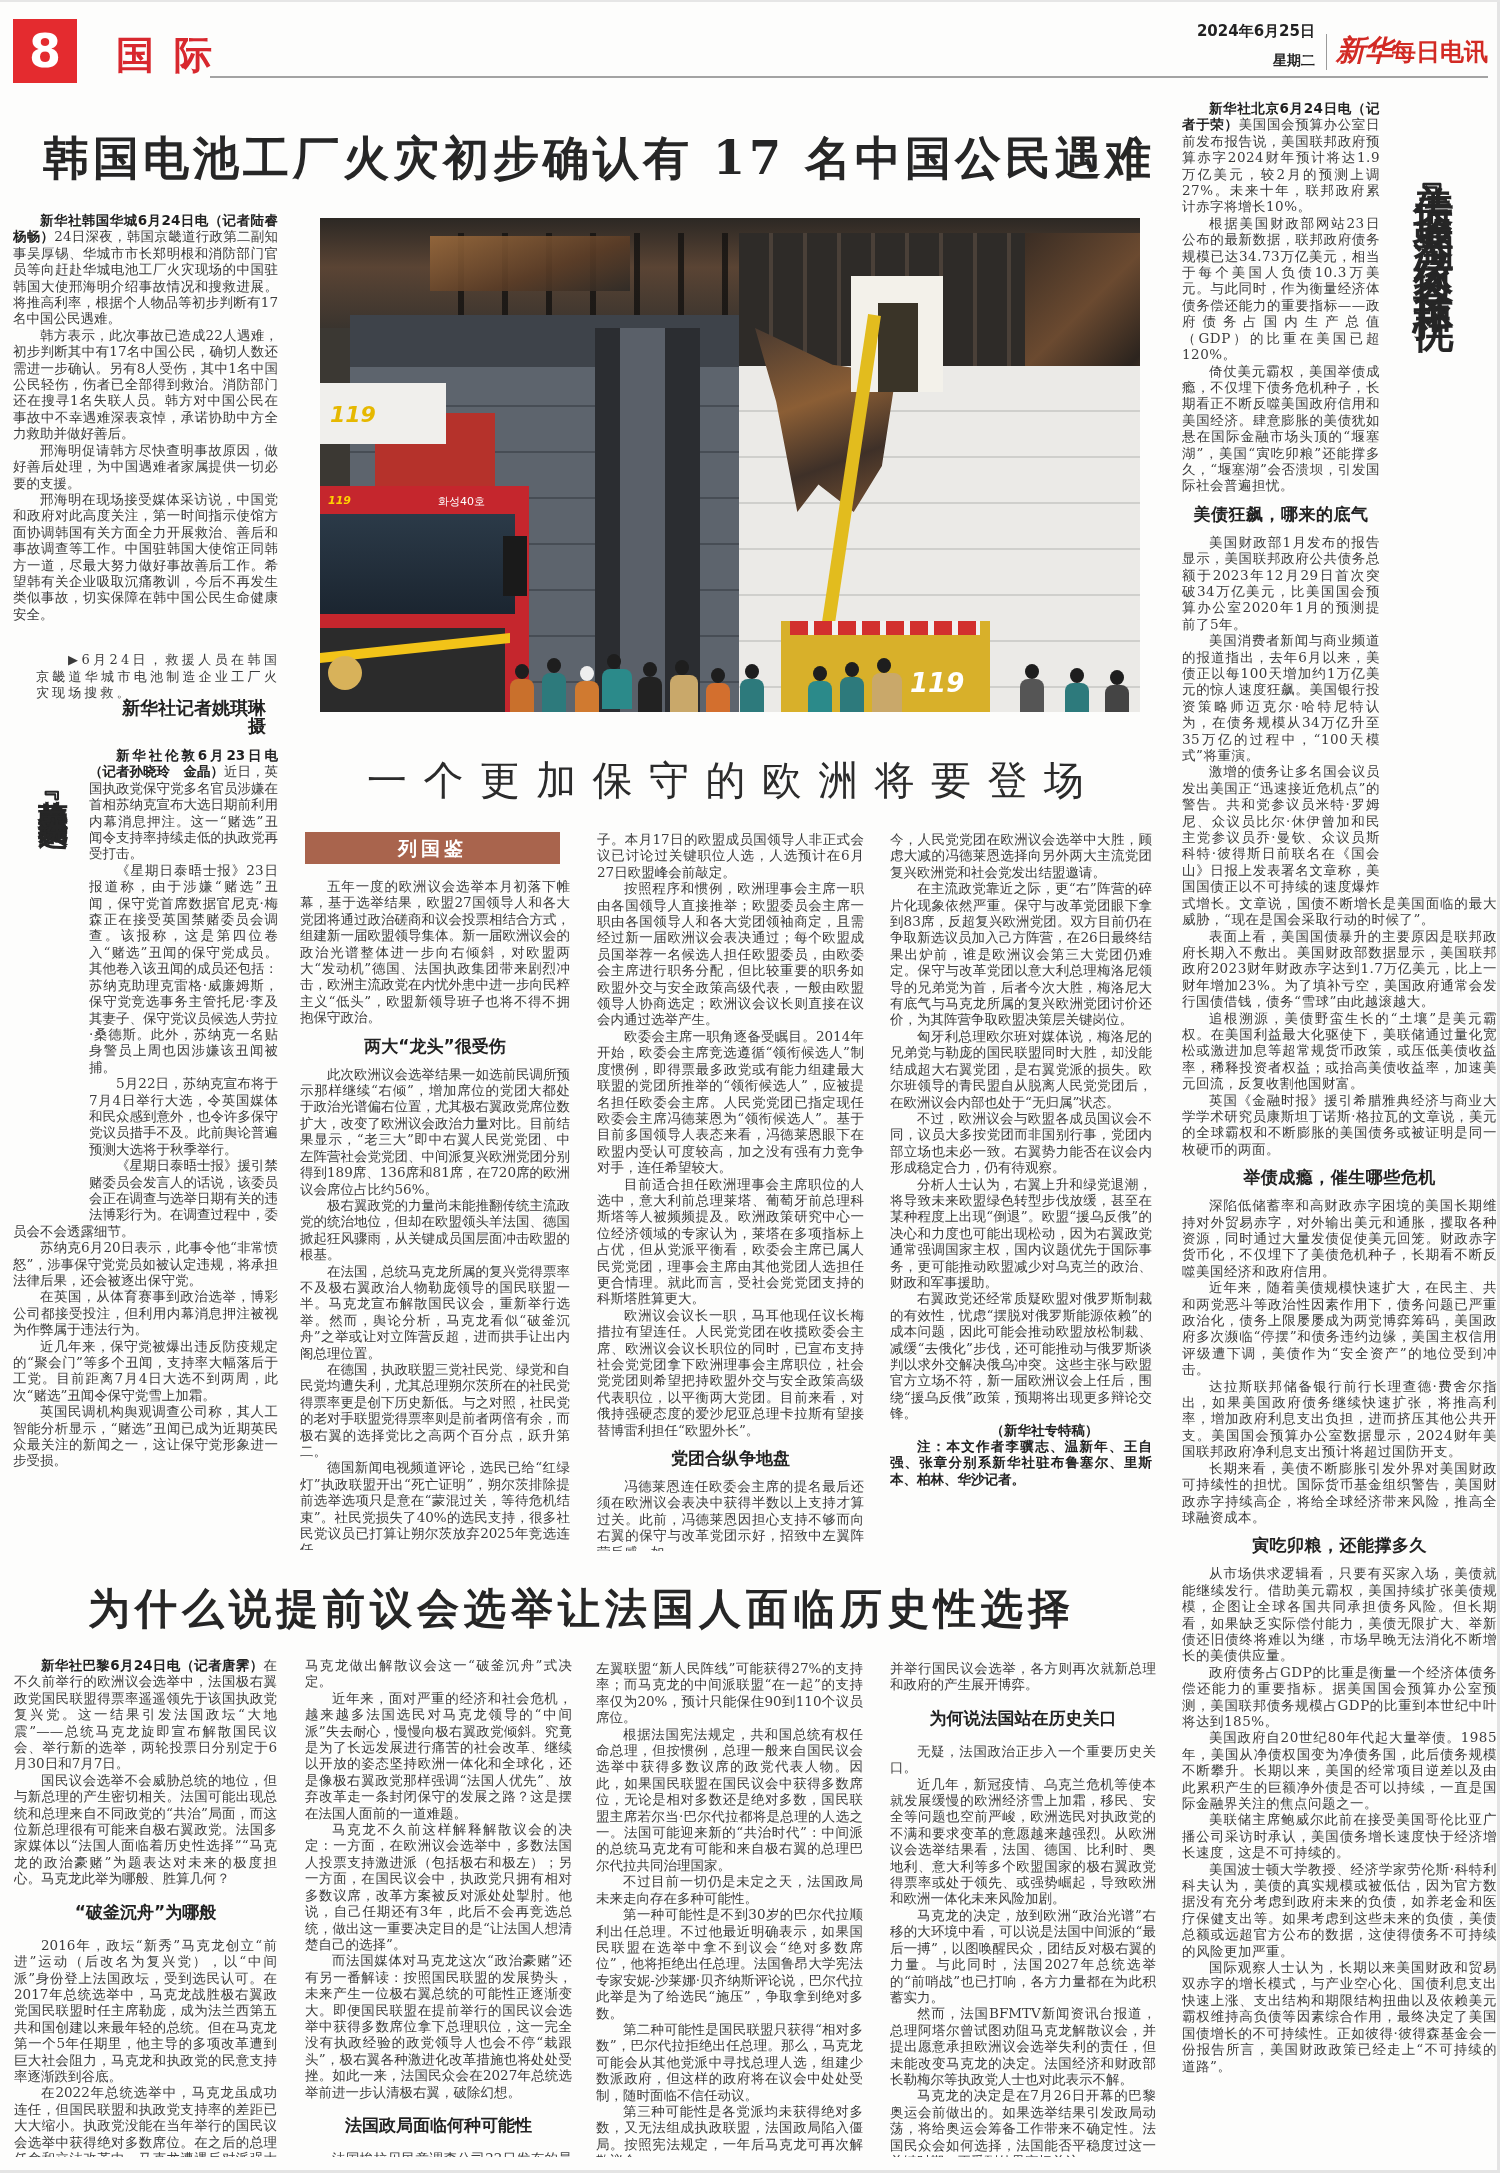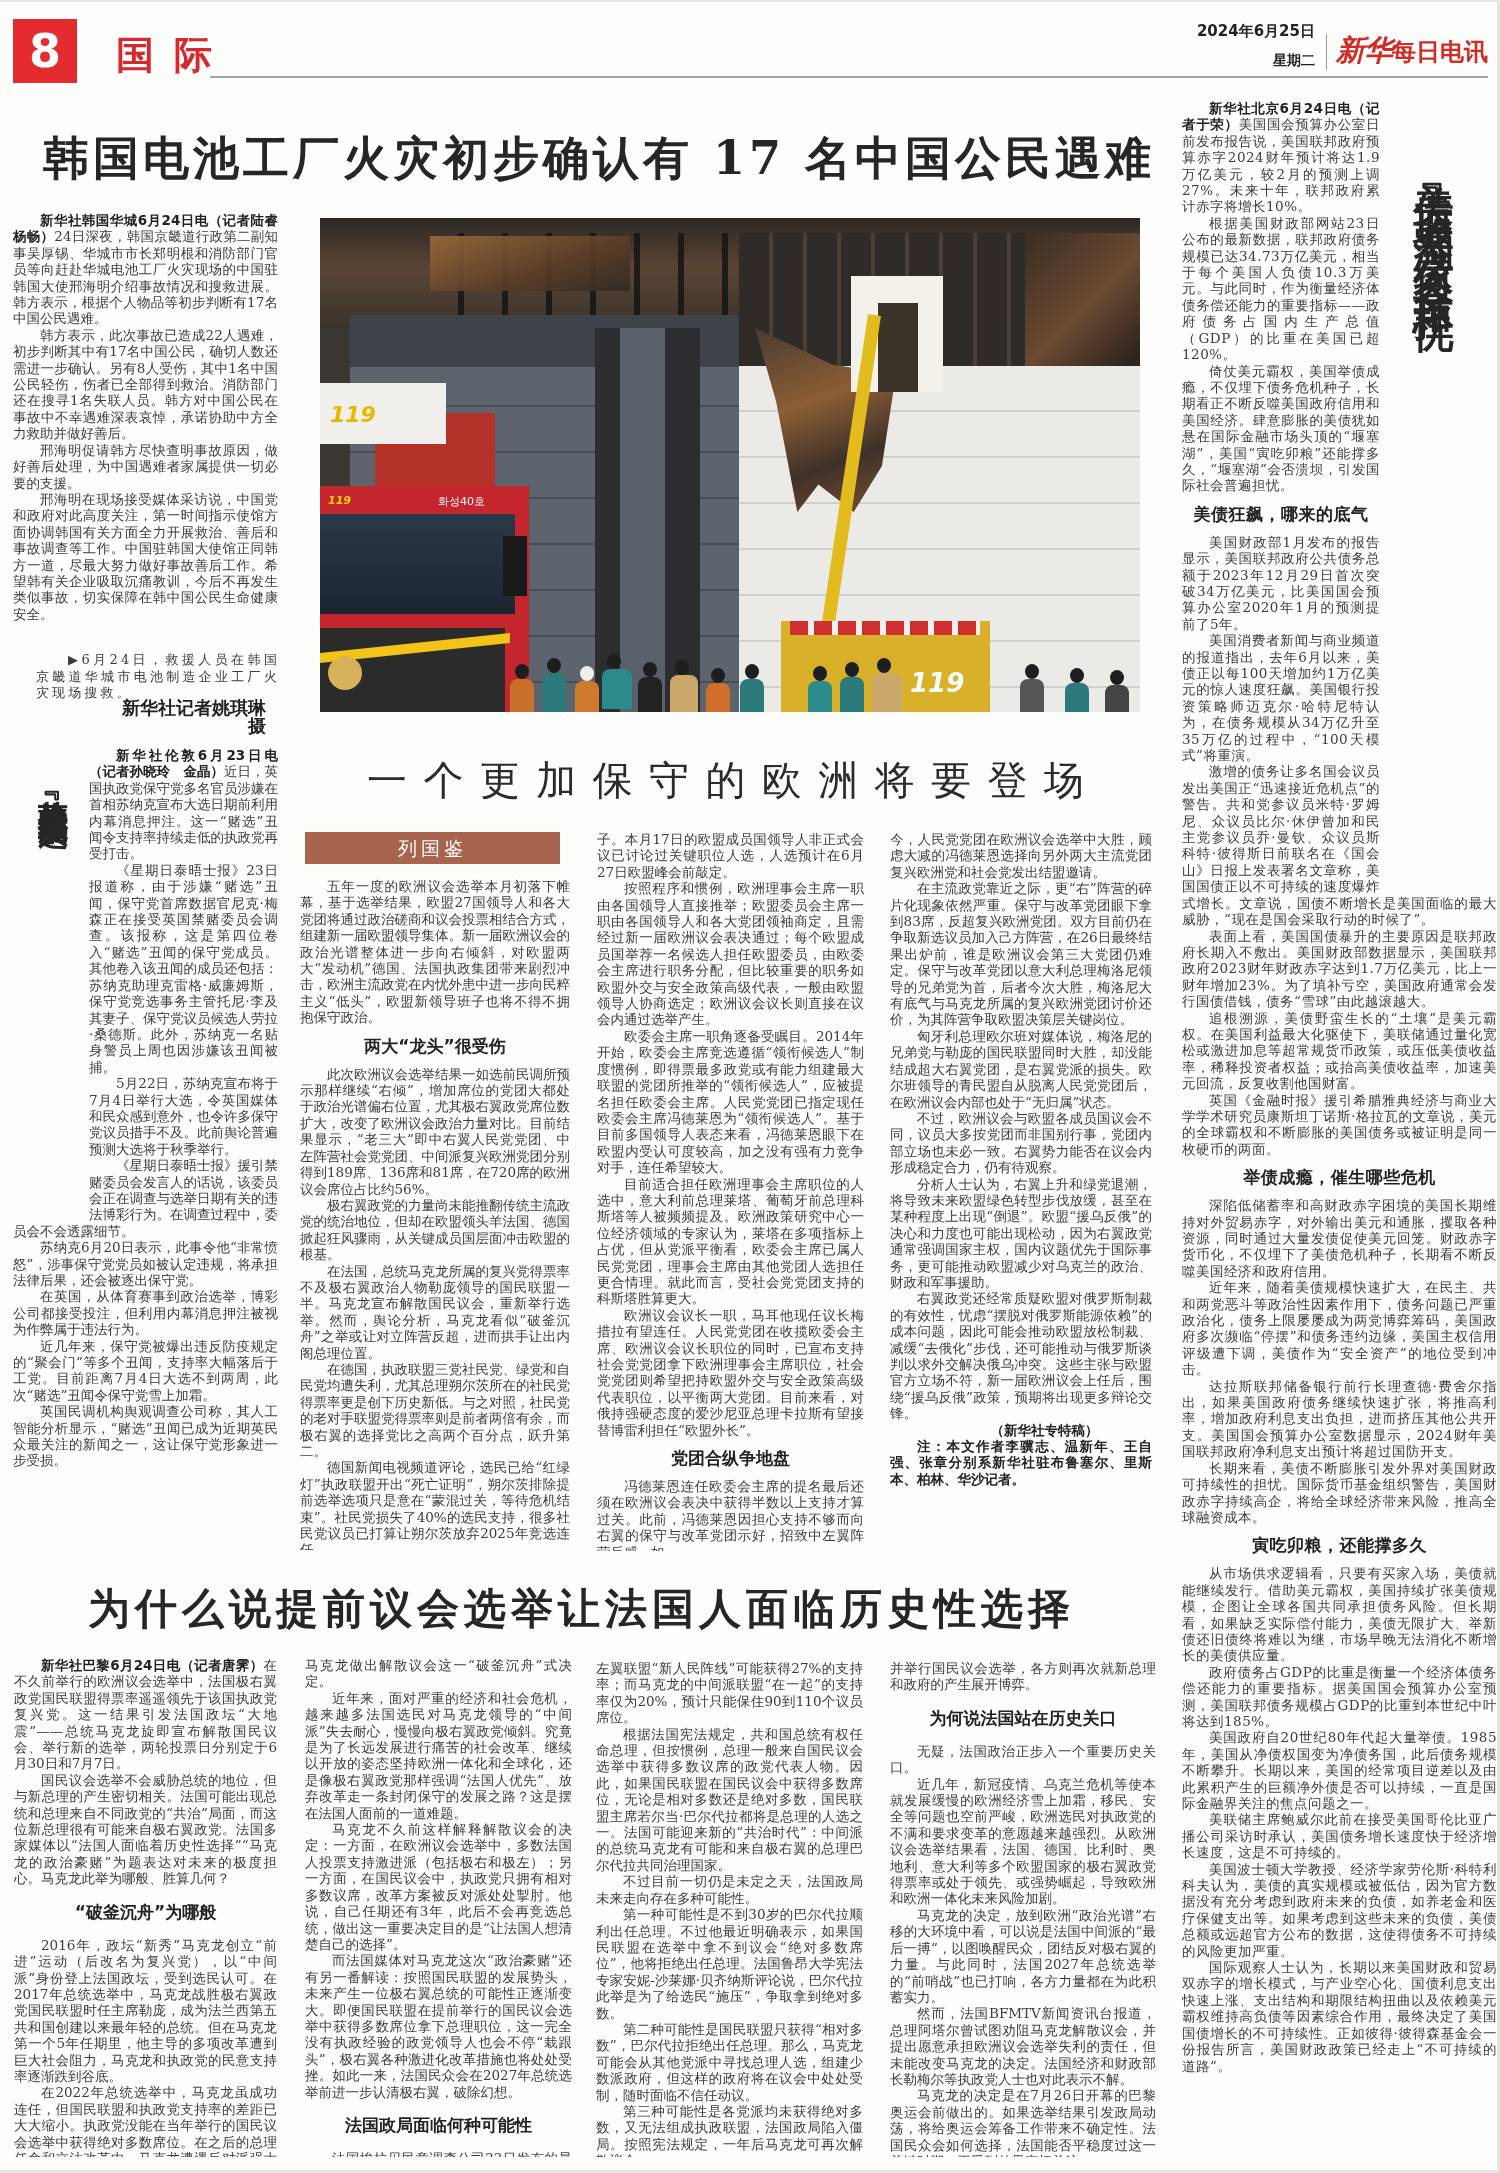--- a/index.html
+++ b/index.html
@@ -33,21 +33,21 @@
 .byline{font-family:"DejaVu Sans","Liberation Sans",sans-serif;font-weight:bold;color:#222;}
 .sub{font-family:"DejaVu Sans","Liberation Sans",sans-serif;font-weight:bold;font-size:17px;line-height:20px;text-align:center;margin:10px 0 10px;color:#222;}
 .sub.big{margin:15px 0 15px;}
 .source{font-family:"DejaVu Sans","Liberation Sans",sans-serif;font-weight:bold;text-align:center;padding-left:20px;color:#222;}
 .note{font-family:"DejaVu Sans","Liberation Sans",sans-serif;font-weight:bold;text-indent:2em;color:#222;}
 
 .vtitle{writing-mode:vertical-rl;text-orientation:upright;font-weight:bold;color:#262626;white-space:nowrap;}
 .vt-us{left:1412px;top:148px;font-size:40px;line-height:44px;letter-spacing:10px;}
 .vt-uk{left:36px;top:774px;font-size:30px;line-height:34px;letter-spacing:1.4px;}
 
-.label-box{left:305px;top:830px;width:255px;height:32px;background:#a9644d;color:#fff;font-family:"DejaVu Sans","Liberation Sans",sans-serif;font-weight:normal;font-size:19px;line-height:32px;text-align:center;letter-spacing:4px;}
+.label-box{left:305px;top:830px;width:255px;height:32px;background:#a9644d;color:#fff;font-family:"DejaVu Sans","Liberation Sans",sans-serif;font-weight:bold;font-size:19px;line-height:32px;text-align:center;letter-spacing:4px;}
 
 .caption{left:36px;top:650px;width:244px;font-size:13px;line-height:16.5px;letter-spacing:3.1px;color:#3b3b3b;text-indent:32px;text-align:justify;}
 .credit{left:120px;top:697px;width:146px;text-align:right;font-family:"DejaVu Sans","Liberation Sans",sans-serif;font-weight:bold;font-size:18px;line-height:18px;color:#222;}
 
 
 .photo{left:320px;top:216px;width:820px;height:494px;overflow:hidden;background:#3b3833;}
 .photo div{position:absolute;}
 .ph-top{left:0;top:0;width:820px;height:110px;background:linear-gradient(180deg,#2c2824 0%,#5a4434 45%,#3a342e 100%);}
 .ph-beams{left:100px;top:15px;width:600px;height:90px;background:repeating-linear-gradient(90deg,transparent 0 38px,rgba(22,20,18,.85) 38px 44px);}
 .ph-rust{left:110px;top:18px;width:200px;height:55px;background:linear-gradient(160deg,#9a6a3c,#5a3c26 60%,#2e2a26);opacity:.9;}
@@ -91,21 +91,21 @@
   <div class="abs hdr-rule"></div>
   <div class="abs date">2024年6月25日</div>
   <div class="abs weekday">星期二</div>
   <div class="abs hdr-div"></div>
   <div class="abs logo">
     <span class="script">新华</span><span class="name">每日电讯</span>
   </div>
 
   <div class="abs hl hl-korea">韩国电池工厂火灾初步确认有 17 名中国公民遇难</div>
   <div class="abs bt" style="left:13px;top:210px;width:265px;height:440px;">
-    <p><span class="byline">新华社韩国华城6月24日电（记者陆睿 杨畅）</span><span>24日深夜，韩国京畿道行政第二副知事吴厚锡、华城市市长郑明根和消防部门官员等向赶赴华城电池工厂火灾现场的中国驻韩国大使邢海明介绍事故情况和搜救进展。韩方表示，根据个人物品等初步判断有17名中国公民遇难。</span></p>
+    <p><span class="byline">新华社韩国华城6月24日电（记者陆睿 杨畅）</span><span>24日深夜，韩国京畿道行政第二副知事吴厚锡、华城市市长郑明根和消防部门官员等向赶赴华城电池工厂火灾现场的中国驻韩国大使邢海明介绍事故情况和搜救进展。将推高利率，根据个人物品等初步判断有17名中国公民遇难。</span></p>
     <p>韩方表示，此次事故已造成22人遇难，初步判断其中有17名中国公民，确切人数还需进一步确认。另有8人受伤，其中1名中国公民轻伤，伤者已全部得到救治。消防部门还在搜寻1名失联人员。韩方对中国公民在事故中不幸遇难深表哀悼，承诺协助中方全力救助并做好善后。</p>
     <p>邢海明促请韩方尽快查明事故原因，做好善后处理，为中国遇难者家属提供一切必要的支援。</p>
     <p>邢海明在现场接受媒体采访说，中国党和政府对此高度关注，第一时间指示使馆方面协调韩国有关方面全力开展救治、善后和事故调查等工作。中国驻韩国大使馆正同韩方一道，尽最大努力做好事故善后工作。希望韩有关企业吸取沉痛教训，今后不再发生类似事故，切实保障在韩中国公民生命健康安全。</p>
   </div>
   <div class="abs caption">▶6月24日，救援人员在韩国京畿道华城市电池制造企业工厂火灾现场搜救。</div>
   <div class="abs credit">新华社记者姚琪琳摄</div>
 
   <div class="abs photo">
     <div class="ph-top"></div>
     <div class="ph-beams"></div>

